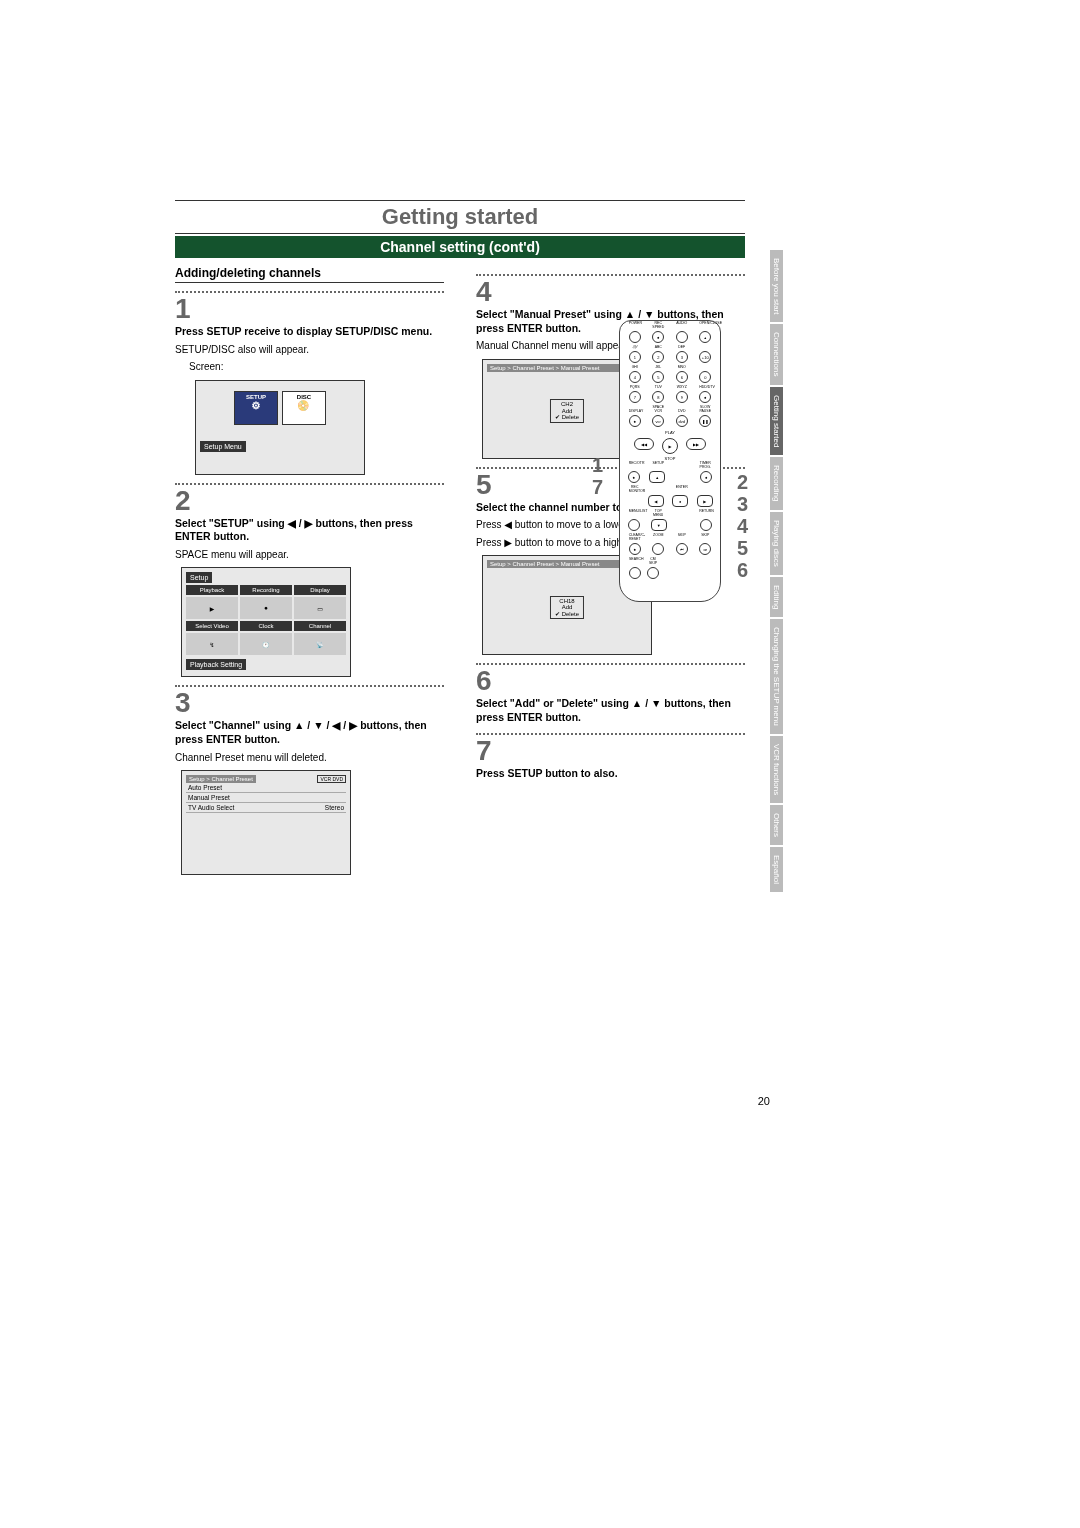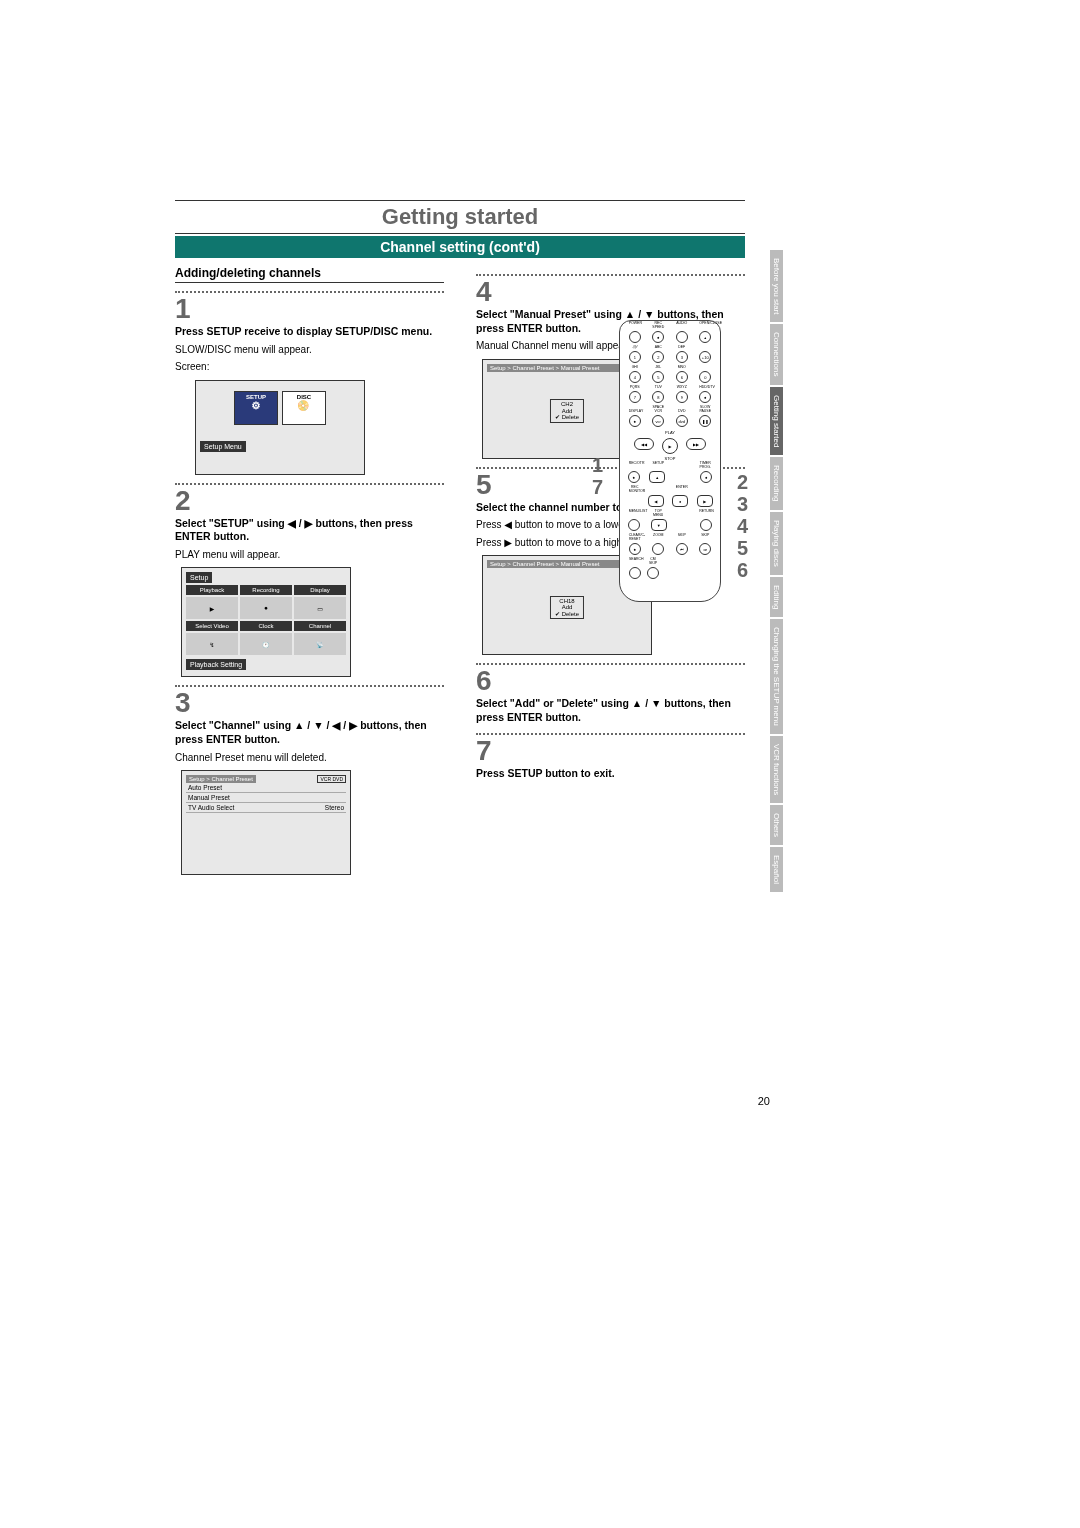--- a/index.html
+++ b/index.html
@@ -29,21 +29,21 @@
     text-align: center;
     padding: 3px 0;
   }
   .title-bar h1 {
     margin: 0;
     font-size: 22px;
     font-weight: bold;
     color: #666;
   }
   .subtitle {
-    background: #0f766e;
+    background: #14532d;
     color: #fff;
     text-align: center;
     font-weight: bold;
     font-size: 14px;
     padding: 3px 0;
     margin-top: 2px;
   }
   .columns {
     display: flex;
     gap: 32px;
@@ -244,41 +244,41 @@
 
     <div class="columns">
 
       <div class="col">
 
         <div class="section-heading">Adding/deleting channels</div>
 
         <hr class="dotted">
         <p class="step-num">1</p>
         <p class="step-title">Press SETUP receive to display SETUP/DISC menu.</p>
-        <p class="body-text">SLOW/DISC menu will appear.</p>
-        <p class="body-text" style="margin-left:0">Screen:</p>
+        <p class="body-text">SETUP/DISC also will appear.</p>
+        <p class="body-text" style="margin-left:14px">Screen:</p>
 
         <div class="osd" style="margin-left:20px;height:85px">
           <div style="display:flex;gap:4px;justify-content:center;margin-top:6px">
             <div style="background:#2a3a7a;color:#fff;border:1px solid #333;width:42px;height:30px;font-size:6px;font-weight:bold;text-align:center;padding-top:2px">
               <div>SETUP</div>
               <div style="font-size:10px">⚙</div>
             </div>
             <div style="background:#fff;border:1px solid #333;width:42px;height:30px;font-size:6px;font-weight:bold;text-align:center;padding-top:2px">
               <div>DISC</div>
               <div style="font-size:10px">📀</div>
             </div>
           </div>
           <div class="osd-status" style="margin-top:16px">Setup Menu</div>
         </div>
 
         <hr class="dotted">
         <p class="step-num">2</p>
         <p class="step-title">Select "SETUP" using ◀ / ▶ buttons, then press ENTER button.</p>
-        <p class="body-text">PLAY menu will appear.</p>
+        <p class="body-text">SPACE menu will appear.</p>
 
         <div class="osd" style="margin-left:6px;height:100px">
           <div class="osd-title">Setup</div>
           <div class="osd-row">
             <div class="osd-cell">Playback</div>
             <div class="osd-cell">Recording</div>
             <div class="osd-cell">Display</div>
           </div>
           <div class="osd-row">
             <div class="osd-cell light">▶</div>
@@ -356,21 +356,21 @@
             <div>✔ <span>Delete</span></div>
           </div>
         </div>
 
         <hr class="dotted">
         <p class="step-num">6</p>
         <p class="step-title">Select "Add" or "Delete" using ▲ / ▼ buttons, then press ENTER button.</p>
 
         <hr class="dotted">
         <p class="step-num">7</p>
-        <p class="step-title">Press SETUP button to exit.</p>
+        <p class="step-title">Press SETUP button to also.</p>
 
       </div>
 
     </div>
   </div>
 
   <div class="remote-area">
     <div class="remote">
       <div class="rlabels">
           <div class="rbtn-lbl">POWER</div>

